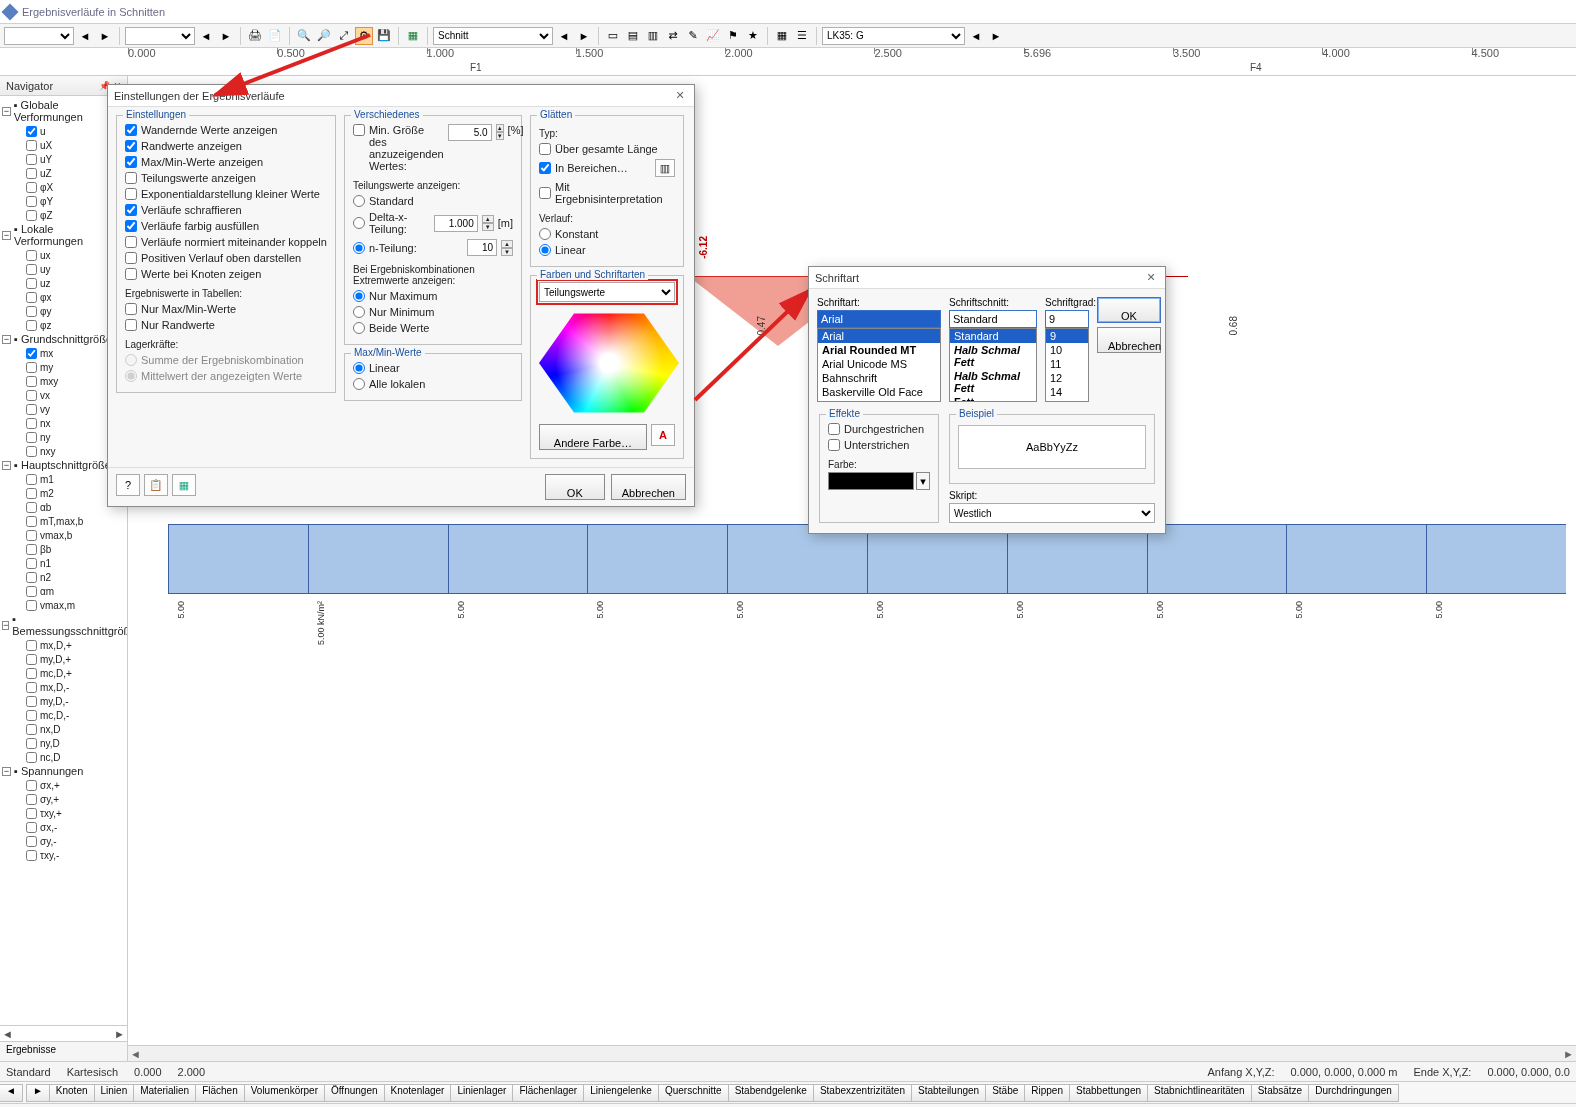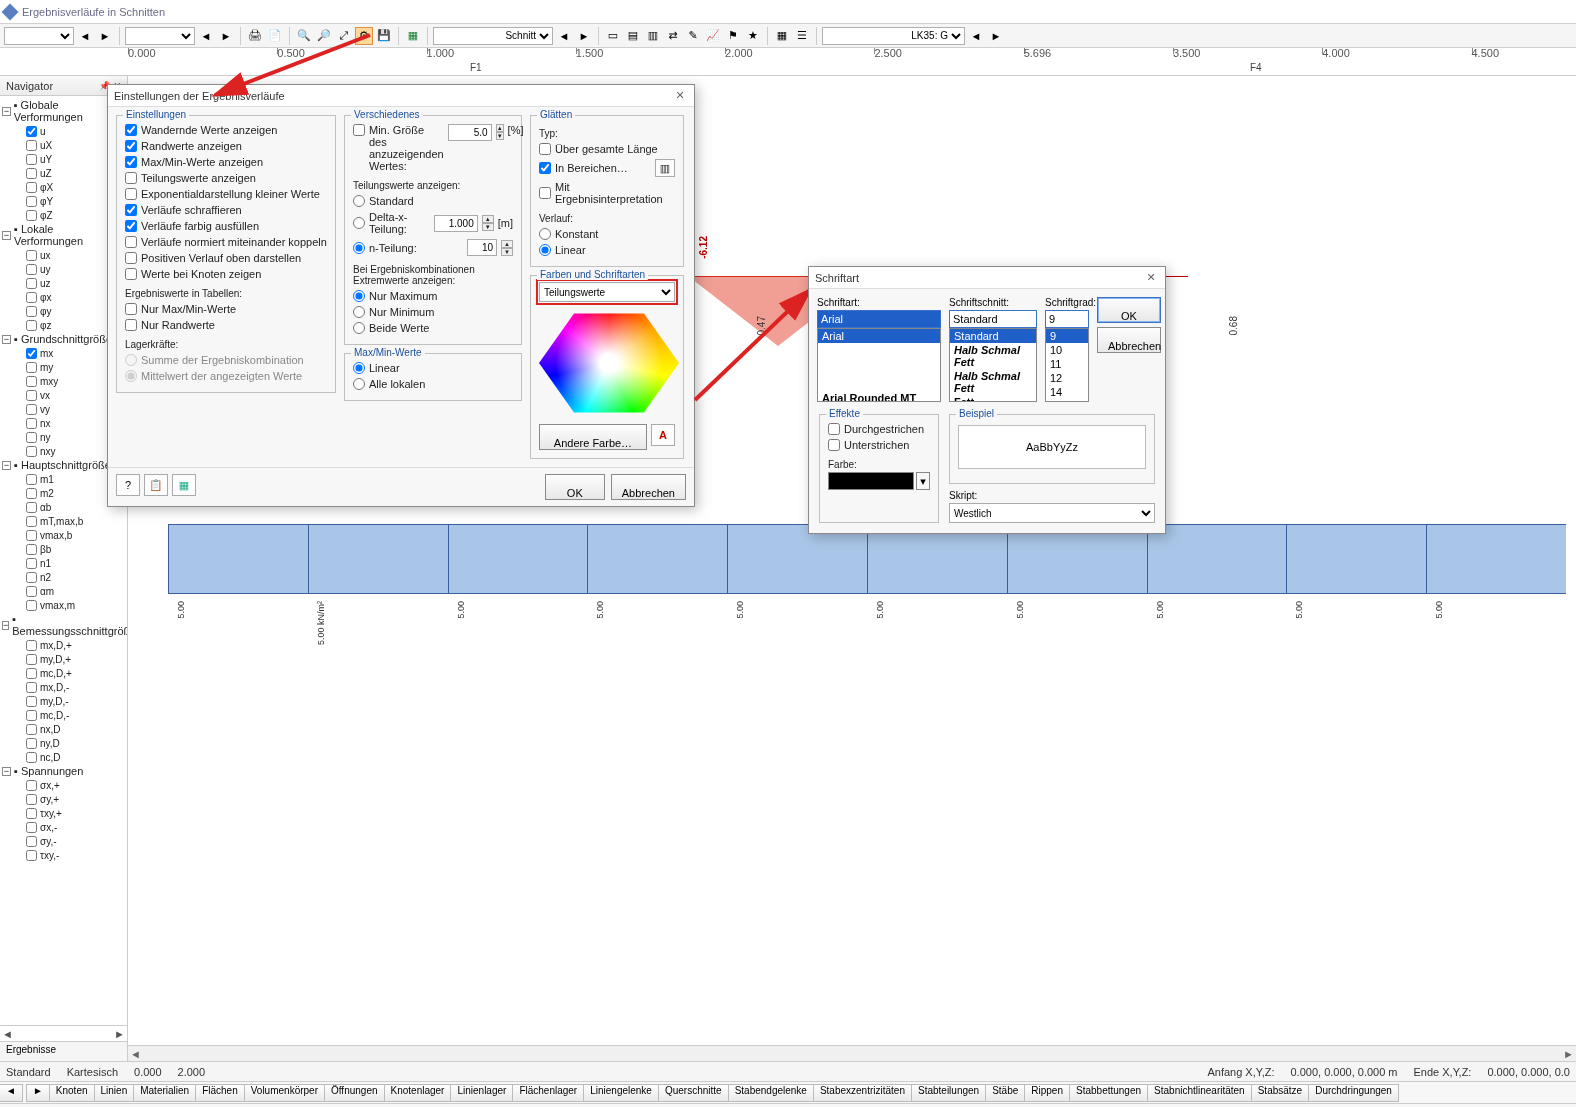--- a/index.html
+++ b/index.html
@@ -6,21 +6,21 @@
 body { background: #f0f0f0; width: 1576px; height: 1107px; position: relative; overflow: hidden; }
 
 
 .titlebar { height: 24px; background: #fff; border-bottom: 1px solid #d0d0d0; display: flex; align-items: center; padding: 0 4px; color: #6a6a8a; }
 .titlebar .diamond { width: 12px; height: 12px; background: #5a7fc0; transform: rotate(45deg); margin-right: 6px; }
 
 
 .toolbar { height: 24px; background: #f5f5f5; border-bottom: 1px solid #d0d0d0; display: flex; align-items: center; padding: 0 4px; gap: 2px; }
 .toolbar .sep { width: 1px; height: 18px; background: #ccc; margin: 0 3px; }
 .toolbar select, .toolbar input { height: 18px; border: 1px solid #b0b0b0; font-size: 10px; background: #fff; }
-.toolbar .combo-md { width: 120px; text-align: right; }
+.toolbar .combo-md { width: 120px; }
 .toolbar .combo-lg { width: 70px; }
 .tb-btn { width: 18px; height: 18px; display: inline-flex; align-items: center; justify-content: center; font-size: 11px; cursor: pointer; border: 1px solid transparent; }
 .tb-btn.active { border-color: #e09040; background: #ffd89a; }
 
 
 .ruler-top { height: 28px; background: #fff; border-bottom: 1px solid #ccc; position: relative; font-size: 9px; color: #555; }
 .ruler-top .tick { position: absolute; top: 0; }
 .ruler-top .tick::before { content:""; position:absolute; top:0; left:0; width:1px; height:6px; background:#888;}
 .ruler-top .tickv { position:absolute; top:-1px;}
 .ruler-top .flabel{position:absolute; top:14px; font-size:10px; color:#444}
@@ -708,21 +708,21 @@
   <div class="dlg-title">
     <span>Schriftart</span>
     <span class="x">✕</span>
   </div>
   <div class="font-cols">
     <div class="font-col" style="width:124px">
       <label>Schriftart:</label>
       <input style="background: rgb(30, 95, 200); color: rgb(255, 255, 255);" value="Arial">
       <div class="listbox" id="font-list">
           <div class="opt sel">Arial</div>
-          <div class="opt" style="font-weight: bold; margin-top: 48px;">Arial Rounded MT</div>
+          <div class="opt" style="font-weight: bold;">Arial Rounded MT</div>
           <div class="opt">Arial Unicode MS</div>
           <div class="opt">Bahnschrift</div>
           <div class="opt" style="">Baskerville Old Face</div>
         </div>
     </div>
     <div class="font-col" style="width:88px">
       <label>Schriftschnitt:</label>
       <input value="Standard" style="">
       <div class="listbox" id="style-list">
           <div class="opt sel">Standard</div>

